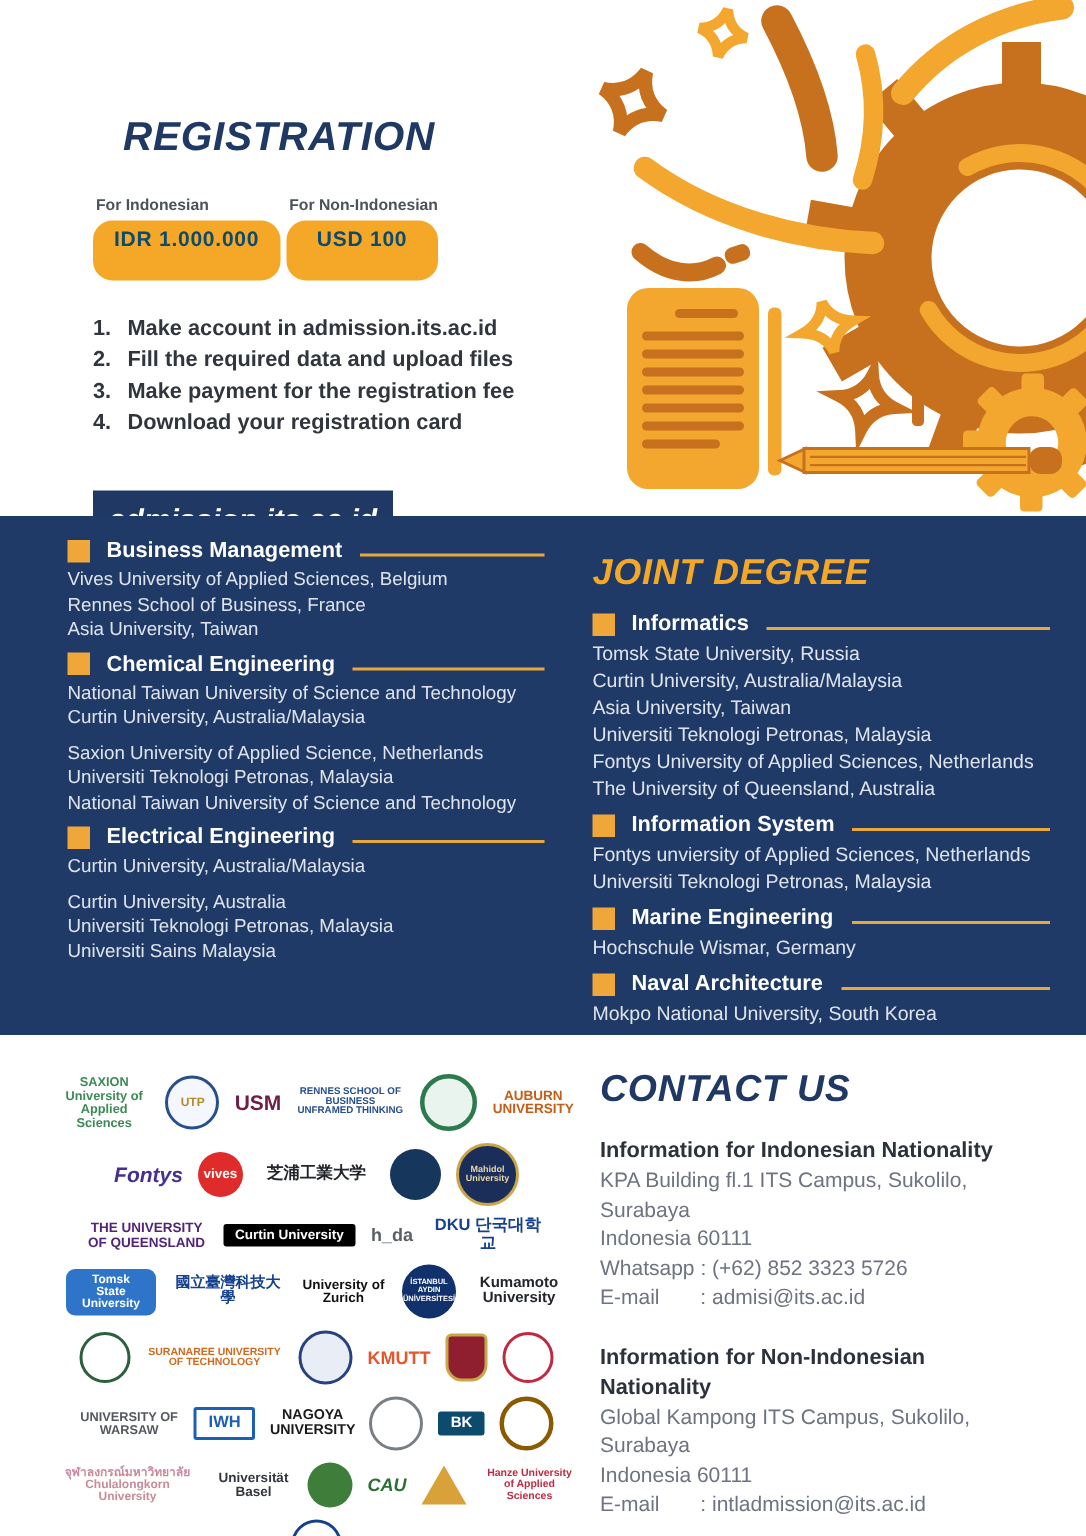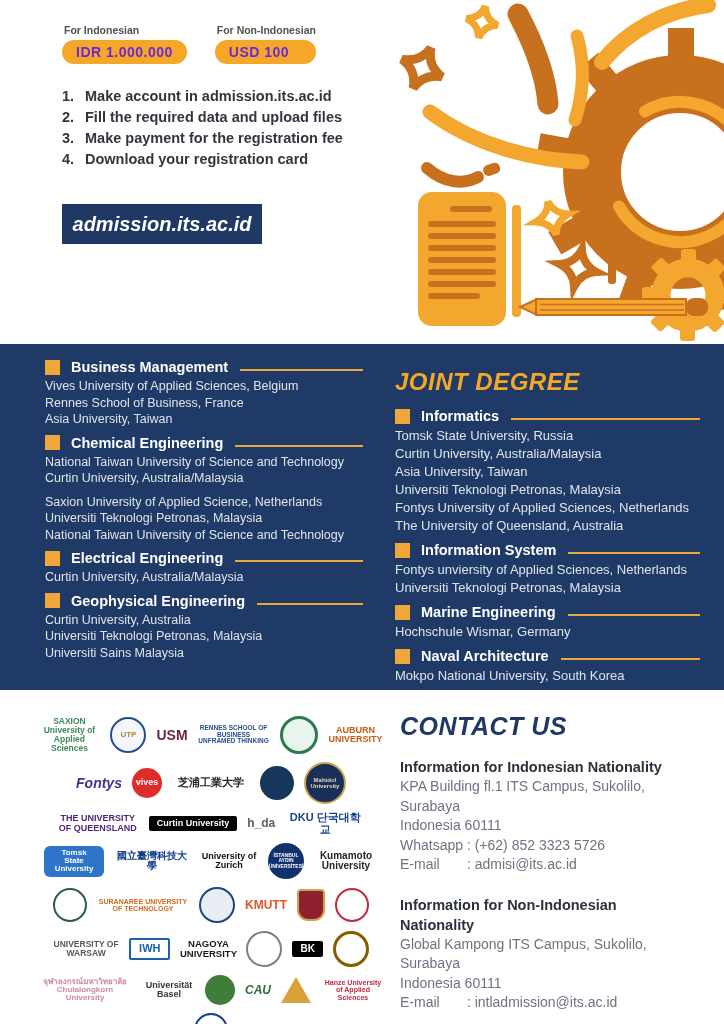--- a/index.html
+++ b/index.html
@@ -4,24 +4,24 @@
 <style>
   html,body{margin:0;padding:0;background:#fff;}
   .page{position:relative;width:724px;height:1024px;background:#ffffff;overflow:hidden;
         font-family:"Liberation Sans",sans-serif;-webkit-font-smoothing:antialiased;}
 
   
   .sec-top{position:absolute;left:0;top:0;width:724px;height:344px;background:#fff;}
   .reg-left{position:absolute;left:62px;top:0;width:320px;}
   .reg-title{margin:76px 0 0 20px;font-size:27px;font-weight:bold;font-style:italic;
              color:#1f3864;letter-spacing:.5px;}
-  .fees{display:flex;gap:28px;margin-top:24px;}
+  .fees{display:flex;gap:4px;margin-top:24px;}
   .fee-label{font-size:10.5px;font-weight:bold;color:#4d5259;margin:0 0 4px 2px;}
-  .fee-pill{background:#f5a828;color:#6d28d9;font-weight:bold;font-size:14px;text-align:left;
-            border-radius:13px;height:24px;line-height:24px;padding:0 14px;letter-spacing:.5px;}
+  .fee-pill{background:#f5a828;color:#0c4a6e;font-weight:bold;font-size:14px;text-align:center;
+            border-radius:13px;height:40px;line-height:24px;padding:0 14px;letter-spacing:.5px;}
   .steps{margin-top:22px;}
   .step{display:flex;font-size:14.5px;font-weight:600;color:#31363e;line-height:21px;}
   .step .n{flex:none;width:23px;}
   .site-badge{margin-top:34px;width:200px;height:40px;line-height:40px;text-align:center;
               background:#1f3864;color:#fff;font-style:italic;font-weight:600;font-size:20px;}
   .deco{position:absolute;right:0;top:0;width:354px;height:345px;}
 
   
   .sec-navy{position:absolute;left:0;top:344px;width:724px;height:346px;background:#1f3a66;}
   .col-left{position:absolute;left:45px;top:8px;width:318px;}
@@ -57,20 +57,21 @@
   .chead{font-size:14.5px;font-weight:bold;color:#2c323c;line-height:20px;}
   .cline{font-size:14px;color:#6d7380;line-height:19.5px;white-space:pre-wrap;}
 </style>
 </head>
 <body>
 
 <div class="page">
 
   <section class="sec-top">
     <div class="reg-left">
+      <h1 class="reg-title">REGISTRATION</h1>
 
       <div class="fees">
 
           <div class="fee">
             <div class="fee-label">For Indonesian</div>
             <div class="fee-pill">IDR 1.000.000</div>
           </div>
 
           <div class="fee">
             <div class="fee-label">For Non-Indonesian</div>
@@ -223,25 +224,20 @@
             <span class="prog-title">Electrical Engineering</span>
             <span class="rule"></span>
           </div>
           <div class="unis">
 
               <div class="uni">Curtin University, Australia/Malaysia</div>
             </div>
         </div>
 
         <div class="prog">
-          <div class="prog-head">
-            <span class="sq"></span>
-            <span class="prog-title">Geophysical Engineering</span>
-            <span class="rule"></span>
-          </div>
           <div class="unis">
 
               <div class="uni">Curtin University, Australia</div>
 
               <div class="uni">Universiti Teknologi Petronas, Malaysia</div>
 
               <div class="uni">Universiti Sains Malaysia</div>
             </div>
         </div>
       </div>
@@ -369,21 +365,21 @@
         <span class="lg cir" style="background:#fff;border:2px solid #c02942;color:#c02942;width:30px;height:30px"></span>
 
         <span class="lg wd" style="color:#55595f;width:66px;font-size:8.5px">UNIVERSITY OF WARSAW</span>
 
         <span class="lg box" style="background:#fff;color:#1d5fb4;border:2px solid #1d5fb4;font-size:11px">IWH</span>
 
         <span class="lg wd" style="color:#1a1a1a;width:56px;font-size:9.5px">NAGOYA UNIVERSITY</span>
 
         <span class="lg cir" style="background:#fff;border:2px solid #7a7f86;width:32px;height:32px"></span>
 
-        <span class="lg box" style="background:#000000;color:#fff;font-size:10px">BK</span>
+        <span class="lg box" style="background:#0c4a6e;color:#fff;font-size:10px">BK</span>
 
         <span class="lg cir" style="background:#fff;border:3px solid #8a5a00;width:30px;height:30px"></span>
 
         <span class="lg wd" style="color:#c98b9b;width:96px;font-size:8px">จุฬาลงกรณ์มหาวิทยาลัย Chulalongkorn University</span>
 
         <span class="lg wd" style="color:#33373d;width:52px;font-size:9px">Universität Basel</span>
 
         <span class="lg cir" style="background:#3f7d3a;width:30px;height:30px"></span>
 
         <span class="lg wd" style="color:#2c6e33;font-style:italic;font-size:12px">CAU</span>

